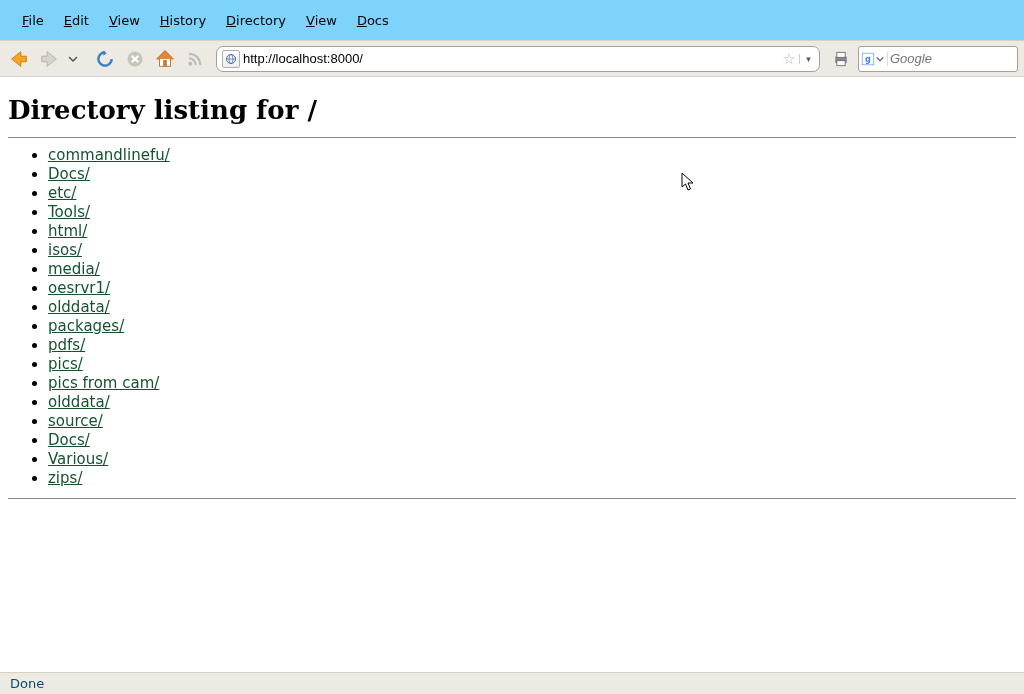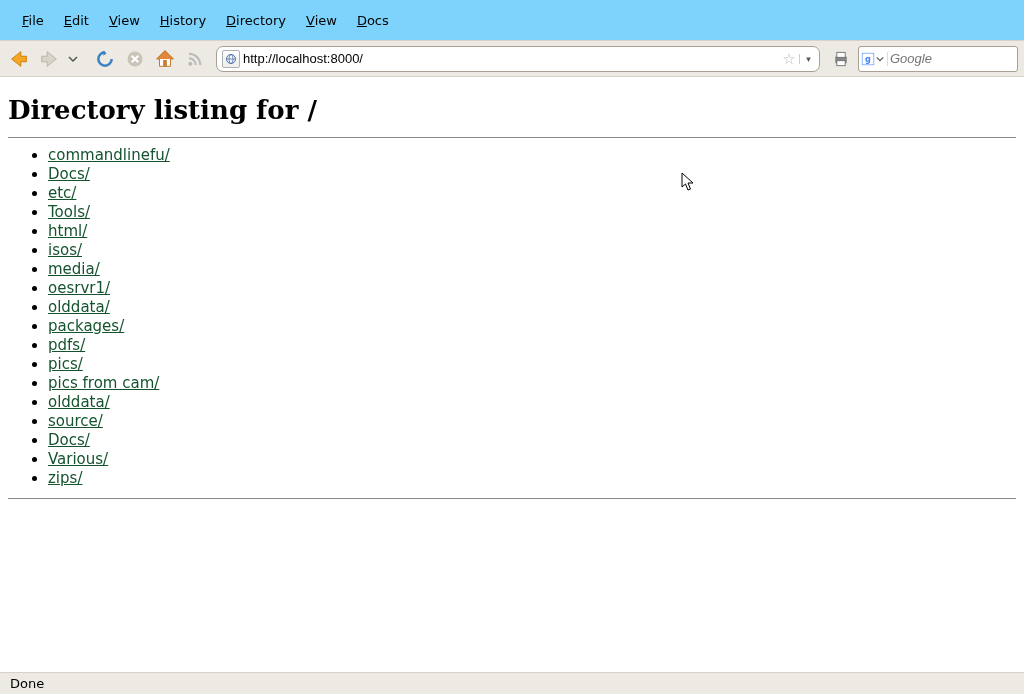--- a/index.html
+++ b/index.html
@@ -23,21 +23,21 @@
     .searchbox input{flex:1;border:none;outline:none;font-size:13px;color:#999;font-style:italic;background:transparent}
     .search-eng{display:flex;align-items:center;gap:1px;margin-right:2px;padding-right:3px;border-right:1px solid #ddd}
     
     .content{padding:10px 8px}
     .content h1{font-family:"DejaVu Serif","Liberation Serif",serif;font-size:26px;font-weight:bold;margin:8px 0 12px 0}
     .content hr{border:none;border-top:1px solid #888;margin:4px 0 6px 0}
     .content ul{margin:8px 0 10px 40px;font-size:15px}
     .content li{margin-bottom:0;line-height:19px}
     .content a{color:#14532d;text-decoration:underline}
     
-    .status{position:absolute;bottom:0;left:0;right:0;height:22px;background:#edeae3;border-top:1px solid #d7d2c8;display:flex;align-items:center;padding:0 10px;font-size:13px;color:#000000}
+    .status{position:absolute;bottom:0;left:0;right:0;height:22px;background:#edeae3;border-top:1px solid #d7d2c8;display:flex;align-items:center;padding:0 10px;font-size:13px;color:#0c4a6e}
     
     svg{display:block}
     .cursor{position:absolute;left:681px;top:172px;pointer-events:none}
   </style>
 </head>
 <body>
 
 <div class="menubar">
   <span>File</span>
   <span>Edit</span>

